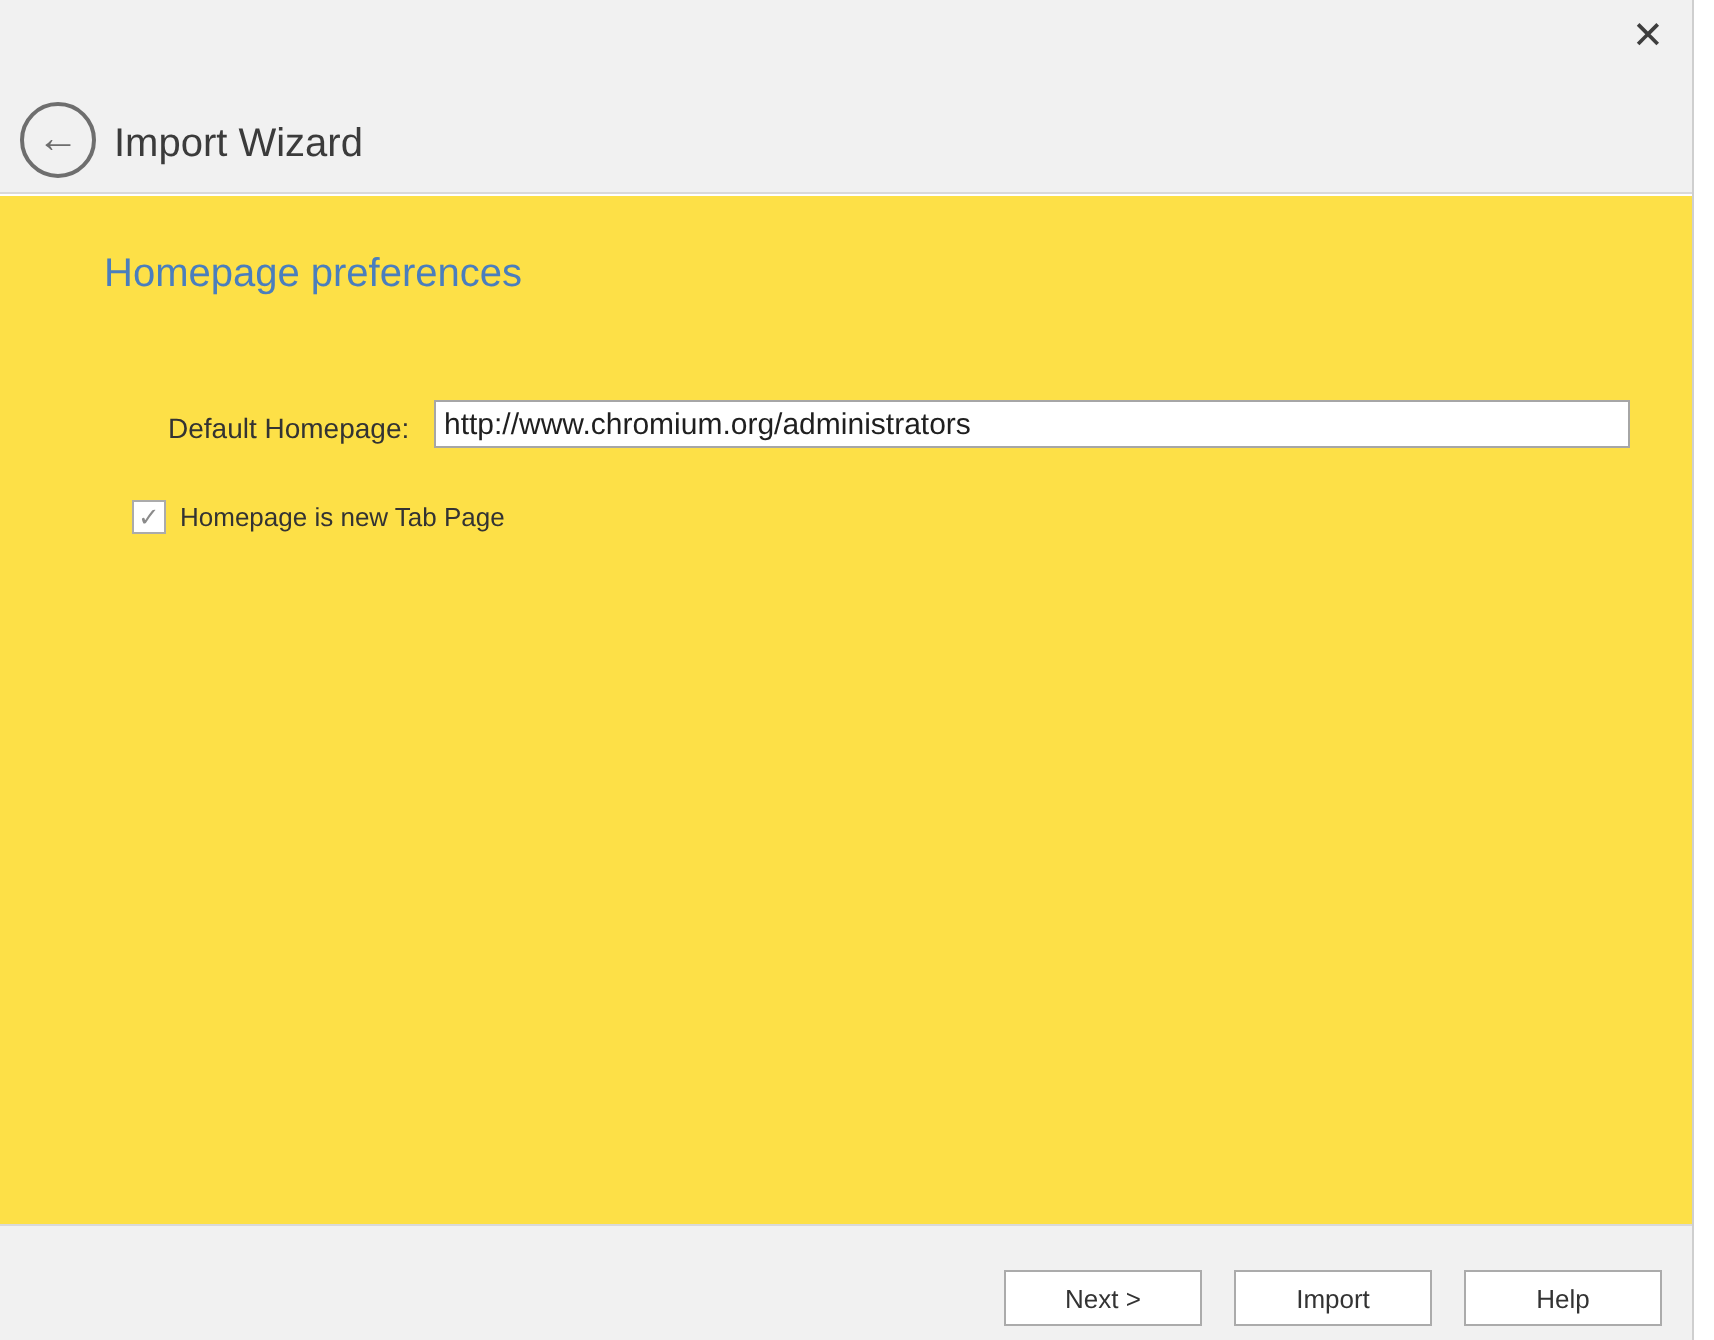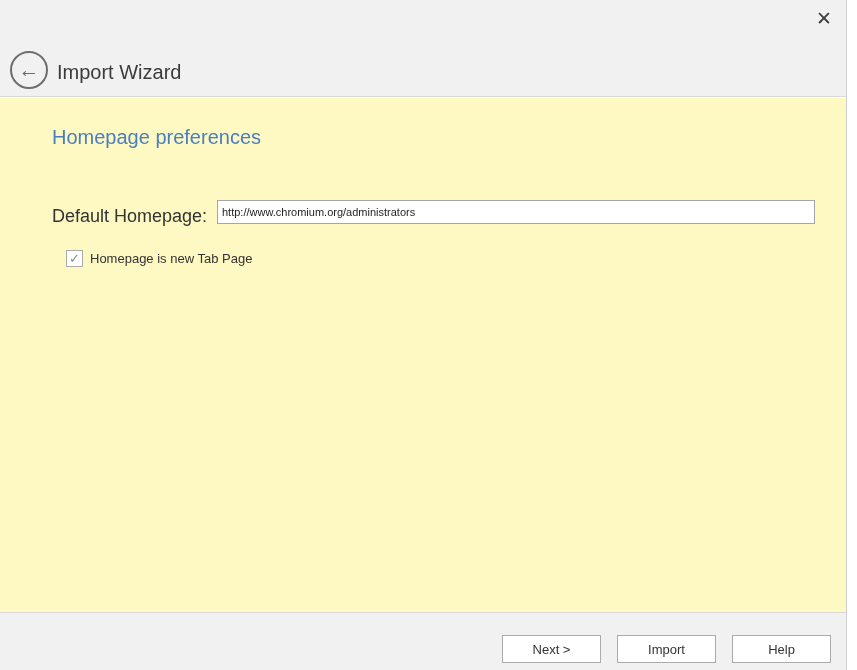--- a/index.html
+++ b/index.html
@@ -79,48 +79,48 @@
     top: 61px;
     font-size: 20px;
     color: #3b3b3b;
   }
   
   .main {
     position: absolute;
     left: 0; top: 98px;
     width: 100%;
     height: 514px;
-    background: #fef9c3;
+    background: #fde047;
   }
   .page-heading {
     position: absolute;
     left: 52px;
     top: 28px;
     font-size: 20px;
     font-weight: 400;
     color: #4a7ebd;
   }
   .form-label {
     position: absolute;
-    left: 52px;
+    left: 84px;
     top: 108px;
-    font-size: 18px;
+    font-size: 14px;
     color: #333333;
   }
   .homepage-input {
     position: absolute;
     left: 217px;
     top: 102px;
     width: 598px;
     height: 24px;
     box-sizing: border-box;
     border: 1px solid #a6a6a6;
     background: #ffffff;
     font-family: "Liberation Sans", "DejaVu Sans", sans-serif;
-    font-size: 11px;
+    font-size: 15px;
     color: #1f1f1f;
     padding: 0 4px;
     outline: none;
   }
   .checkbox-row {
     position: absolute;
     left: 66px;
     top: 152px;
     display: flex;
     align-items: center;

